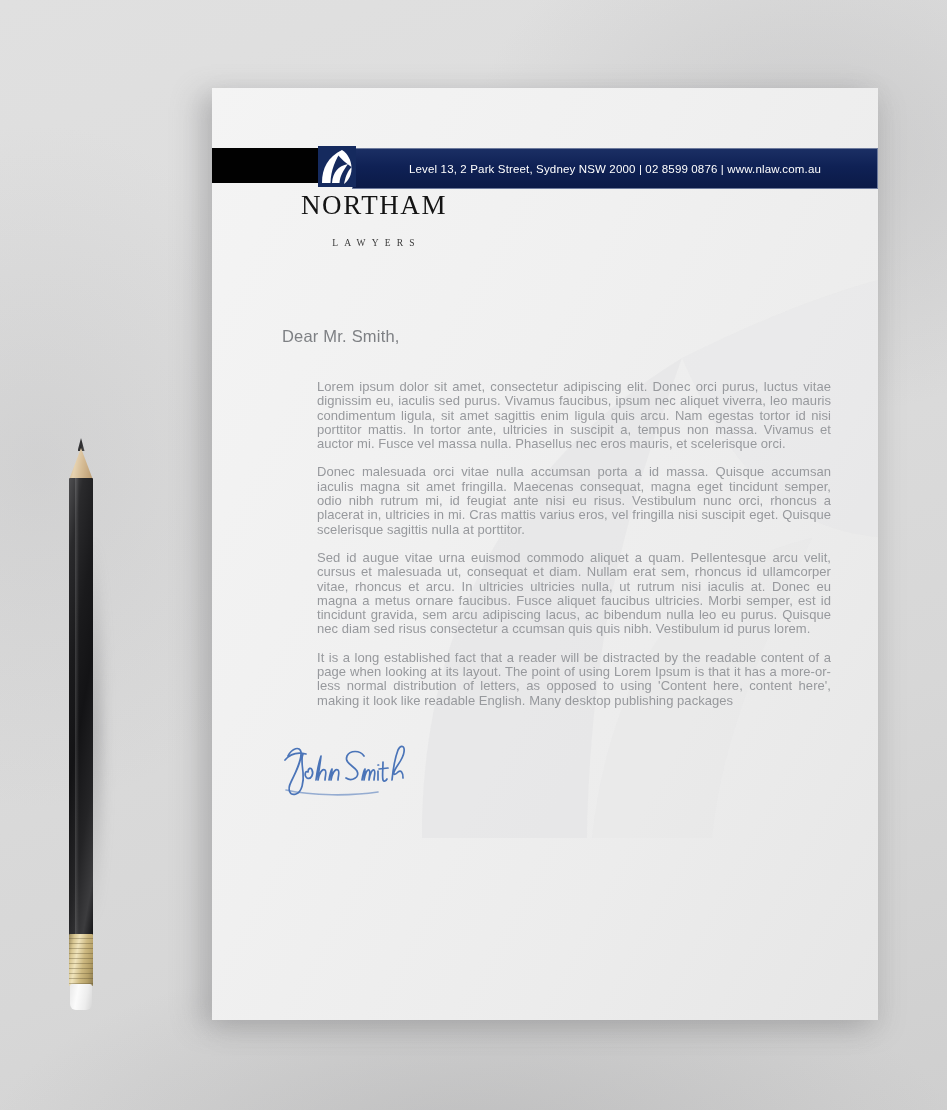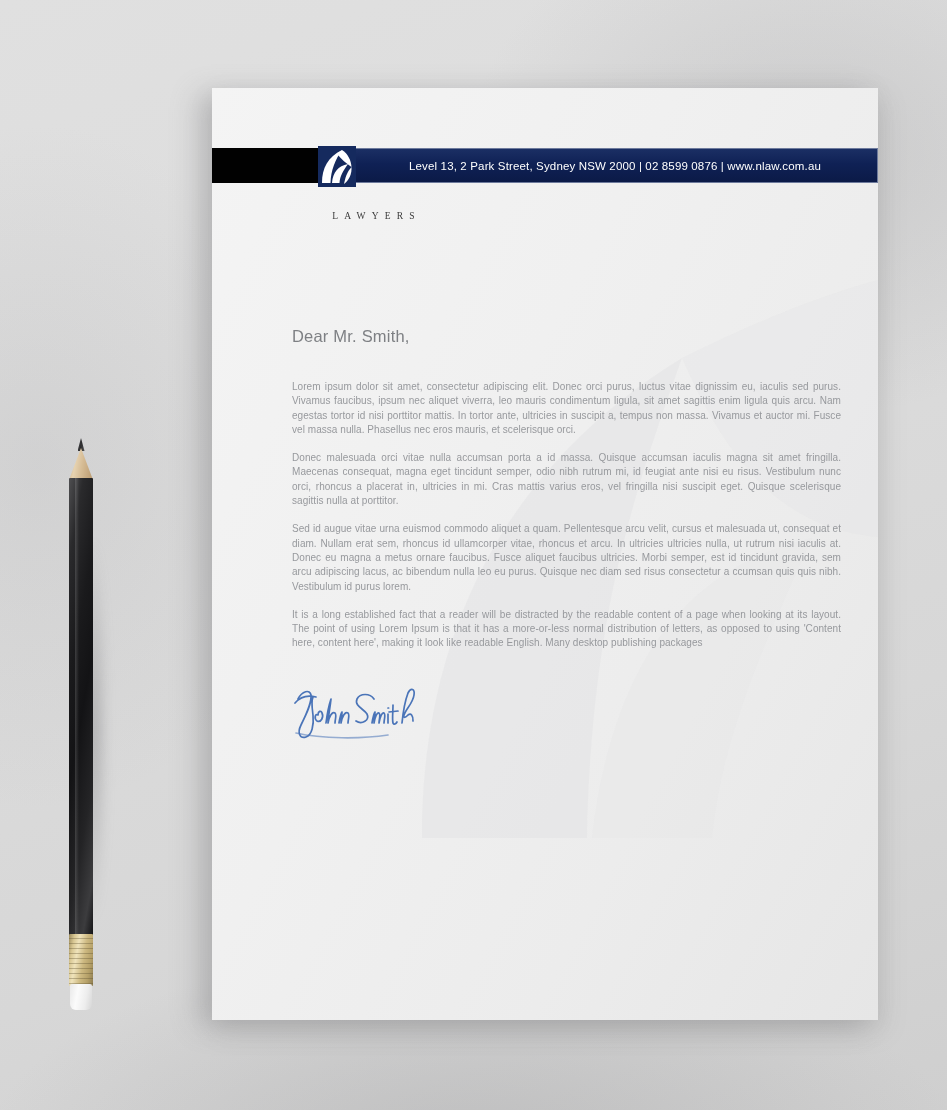--- a/index.html
+++ b/index.html
@@ -135,21 +135,21 @@
   }
   #header-black-bar {
     position: absolute;
     left: 0; top: 0;
     width: 106px; height: 35px;
     background: #010101;
   }
   #header-blue-bar {
     position: absolute;
     left: 140px; top: 0;
-    right: 0; height: 35px;
+    right: 0; height: 41px;
     background: linear-gradient(180deg, #1b2f64 0%, #0f2155 45%, #0b1a47 100%);
     border: 1px solid #6d7a9c;
     display: flex;
     align-items: center;
     justify-content: center;
   }
   #header-contact-text {
     color: #ffffff;
     font-size: 11.5px;
     letter-spacing: 0.15px;
@@ -184,38 +184,39 @@
     letter-spacing: 6.2px;
     color: #3a3a3a;
     margin-top: 20px;
     padding-left: 5px;
     line-height: 1;
   }
 
   
   #letter {
     position: absolute;
-    left: 80px;
+    left: 70px;
     top: 239px;
     width: 549px;
     color: #8a8c90;
   }
   #salutation {
     font-size: 16.5px;
     color: #7e8084;
     letter-spacing: 0.2px;
     margin-bottom: 34px;
   }
   .letter-para {
-    font-size: 10px;
+    font-size: 13px;
     line-height: 14.3px;
     color: #97999d;
     text-align: justify;
     margin-bottom: 14px;
     letter-spacing: 0.05px;
+    margin-left: 35px;
   }
   #closing {
     font-size: 9.3px;
     color: #97999d;
     margin-top: 15px;
   }
   #signature {
     margin-top: 18px;
     width: 128px;
     height: 64px;
@@ -255,20 +256,21 @@
     <svg id="logo-monogram" viewBox="0 0 38 41" xmlns="http://www.w3.org/2000/svg">
       <rect x="0" y="0" width="38" height="41" fill="#152a5e"></rect>
       <path d="M4 37 C 4 22, 10 11, 24 4 C 17 14, 13 24, 12.5 37 Z" fill="#ffffff"></path>
       <path d="M24 4 C 30 8, 33 14, 33.5 21 C 28 17, 23 13, 19 8 Z" fill="#ffffff"></path>
       <path d="M14 37 C 15 26, 20 20, 30 18 C 25 25, 22 30, 21.5 37 Z" fill="#ffffff"></path>
       <path d="M33.5 21 C 34 28, 31 34, 26 38 C 27.5 31, 29 26, 33.5 21 Z" fill="#ffffff"></path>
     </svg>
   </div>
 
   <div id="wordmark">
+    <div id="wordmark-name">NORTHAM</div>
     <div id="wordmark-sub">LAWYERS</div>
   </div>
 
   <div id="letter">
 
     <div id="salutation">Dear Mr. Smith,</div>
 
     <p class="letter-para">Lorem ipsum dolor sit amet, consectetur adipiscing elit. Donec orci purus, luctus vitae dignissim eu, iaculis sed purus. Vivamus faucibus, ipsum nec aliquet viverra, leo mauris condimentum ligula, sit amet sagittis enim ligula quis arcu. Nam egestas tortor id nisi porttitor mattis. In tortor ante, ultricies in suscipit a, tempus non massa. Vivamus et auctor mi. Fusce vel massa nulla. Phasellus nec eros mauris, et scelerisque orci.</p>
     <p class="letter-para">Donec malesuada orci vitae nulla accumsan porta a id massa. Quisque accumsan iaculis magna sit amet fringilla. Maecenas consequat, magna eget tincidunt semper, odio nibh rutrum mi, id feugiat ante nisi eu risus. Vestibulum nunc orci, rhoncus a placerat in, ultricies in mi. Cras mattis varius eros, vel fringilla nisi suscipit eget. Quisque scelerisque sagittis nulla at porttitor.</p>
     <p class="letter-para">Sed id augue vitae urna euismod commodo aliquet a quam. Pellentesque arcu velit, cursus et malesuada ut, consequat et diam. Nullam erat sem, rhoncus id ullamcorper vitae, rhoncus et arcu. In ultricies ultricies nulla, ut rutrum nisi iaculis at. Donec eu magna a metus ornare faucibus. Fusce aliquet faucibus ultricies. Morbi semper, est id tincidunt gravida, sem arcu adipiscing lacus, ac bibendum nulla leo eu purus. Quisque nec diam sed risus consectetur a ccumsan quis quis nibh. Vestibulum id purus lorem.</p>

